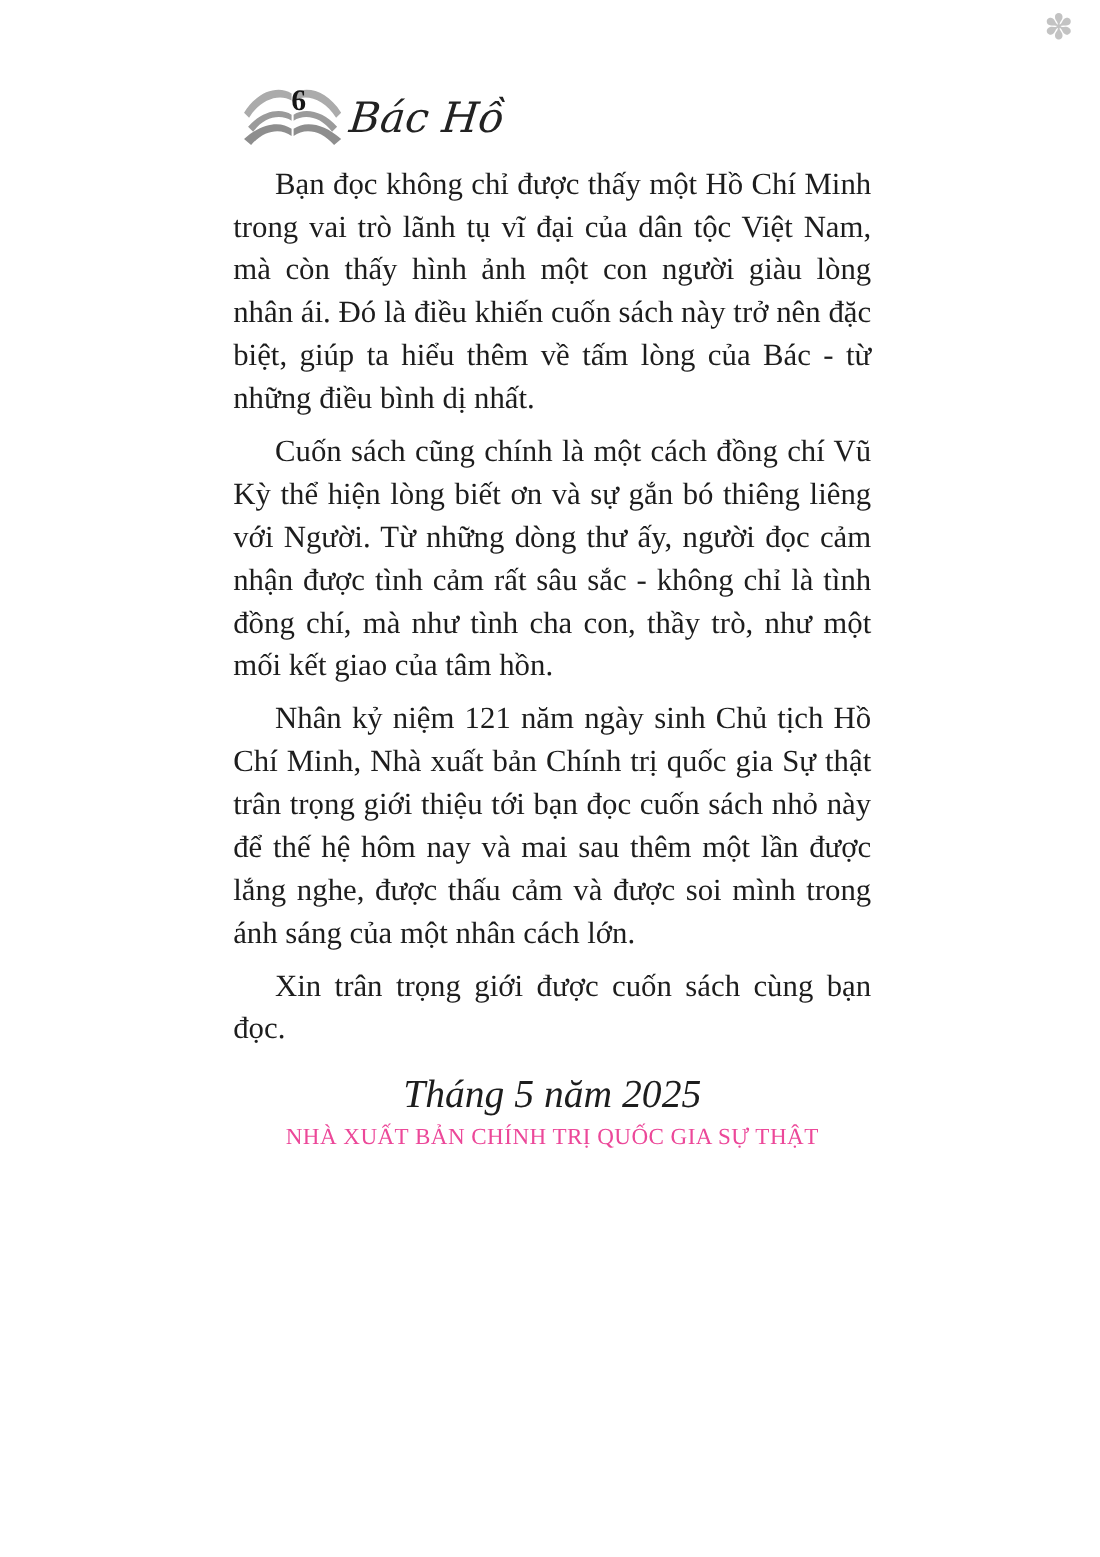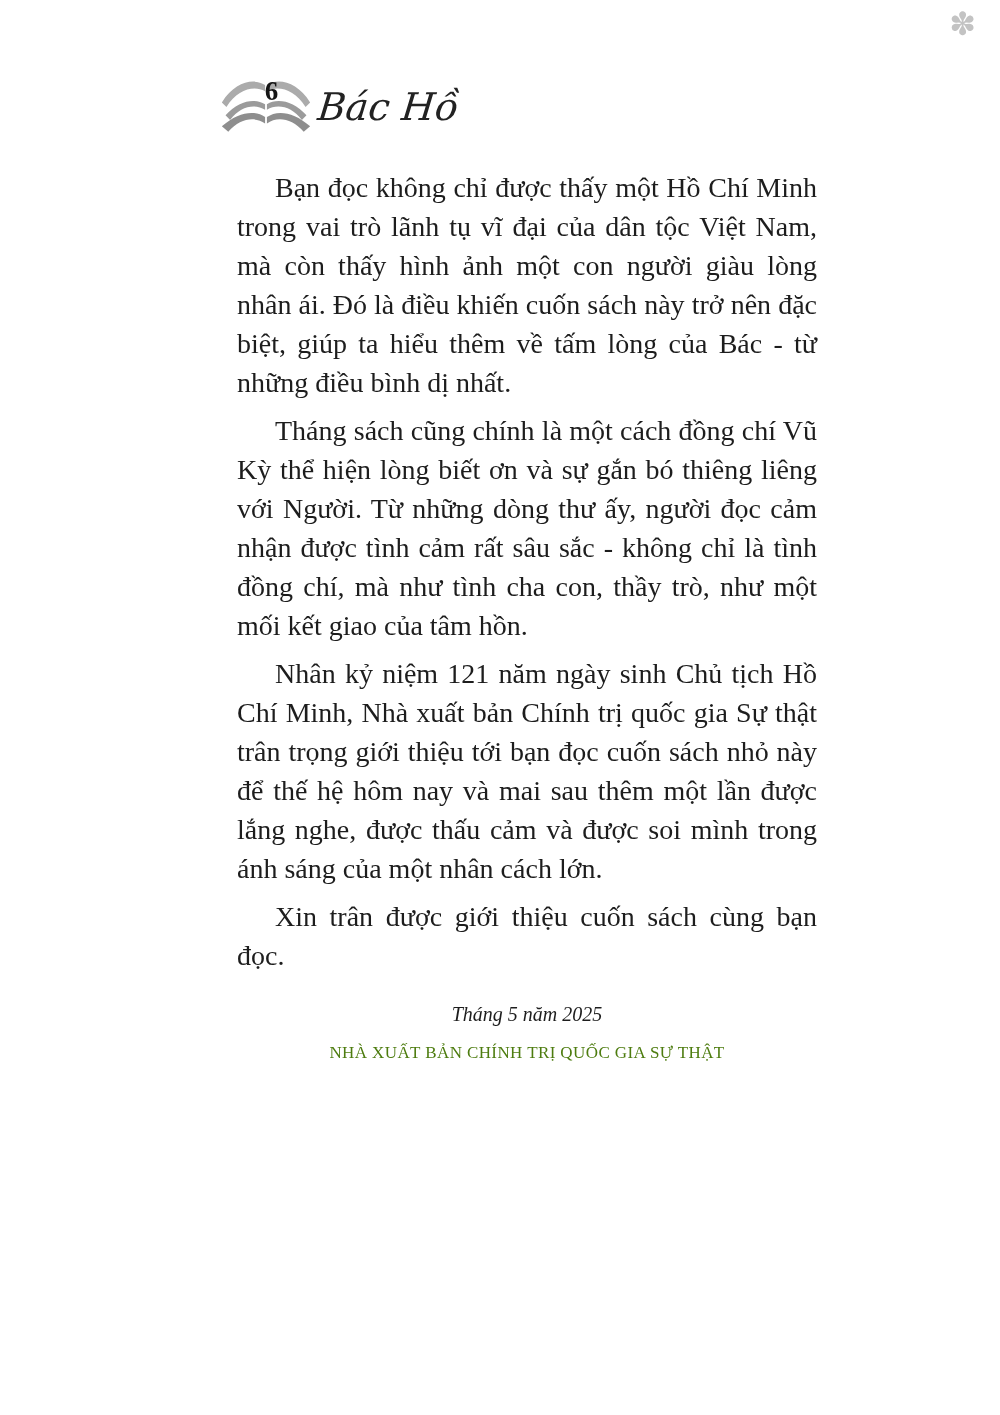--- a/index.html
+++ b/index.html
@@ -68,47 +68,46 @@
     font-family: "DejaVu Serif", "Liberation Serif", serif;
     font-style: italic;
     font-size: 38px;
     white-space: nowrap;
     margin-left: 6px;
     color: #222222;
     transform: skewX(-6deg);
   }
   .body-text {
     position: absolute;
-    top: 168px;
+    top: 148px;
     left: 212px;
     width: 580px;
     text-align: justify;
     font-size: 28px;
     line-height: 39px;
-    margin-left: 25px;
   }
   .body-text p {
     margin: 0 0 9px 0;
     text-indent: 38px;
   }
   .signature {
     margin-top: 20px;
     text-align: center;
     text-indent: 0;
   }
   .sig-date {
     font-style: italic;
-    font-size: 20px;
+    font-size: 36px;
     line-height: 38px;
   }
   .sig-publisher {
-    font-size: 17px;
+    font-size: 21px;
     line-height: 40px;
     letter-spacing: 0.4px;
-    color: #4d7c0f;
+    color: #ec4899;
   }
 </style>
 </head>
 <body>
 
 <div class="page">
 
   <div class="corner-ornament">✽</div>
 
   <div class="header">
@@ -121,23 +120,23 @@
         <path d="M2 54 C20 38, 38 36, 49 44 L49 51 C38 43, 22 45, 9 60 Z" fill="#8e8e8e"></path>
         <path d="M98 54 C80 38, 62 36, 51 44 L51 51 C62 43, 78 45, 91 60 Z" fill="#8e8e8e"></path>
       </svg>
       <span class="page-num">6</span>
     </div>
     <span class="title-script">Bác Hồ</span>
   </div>
 
   <div class="body-text">
     <p>Bạn đọc không chỉ được thấy một Hồ Chí Minh trong vai trò lãnh tụ vĩ đại của dân tộc Việt Nam, mà còn thấy hình ảnh một con người giàu lòng nhân ái. Đó là điều khiến cuốn sách này trở nên đặc biệt, giúp ta hiểu thêm về tấm lòng của Bác - từ những điều bình dị nhất.</p>
-    <p>Tháng sách cũng chính là một cách đồng chí Vũ Kỳ thể hiện lòng biết ơn và sự gắn bó thiêng liêng với Người. Từ những dòng thư ấy, người đọc cảm nhận được tình cảm rất sâu sắc - không chỉ là tình đồng chí, mà như tình cha con, thầy trò, như một mối kết giao của tâm hồn.</p>
+    <p>Cuốn sách cũng chính là một cách đồng chí Vũ Kỳ thể hiện lòng biết ơn và sự gắn bó thiêng liêng với Người. Từ những dòng thư ấy, người đọc cảm nhận được tình cảm rất sâu sắc - không chỉ là tình đồng chí, mà như tình cha con, thầy trò, như một mối kết giao của tâm hồn.</p>
     <p>Nhân kỷ niệm 121 năm ngày sinh Chủ tịch Hồ Chí Minh, Nhà xuất bản Chính trị quốc gia Sự thật trân trọng giới thiệu tới bạn đọc cuốn sách nhỏ này để thế hệ hôm nay và mai sau thêm một lần được lắng nghe, được thấu cảm và được soi mình trong ánh sáng của một nhân cách lớn.</p>
-    <p>Xin trân được giới thiệu cuốn sách cùng bạn đọc.</p>
+    <p>Xin trân trọng giới được cuốn sách cùng bạn đọc.</p>
 
     <div class="signature">
       <div class="sig-date">Tháng 5 năm 2025</div>
       <div class="sig-publisher">NHÀ XUẤT BẢN CHÍNH TRỊ QUỐC GIA SỰ THẬT</div>
     </div>
   </div>
 
 </div>
 
 </body></html>

